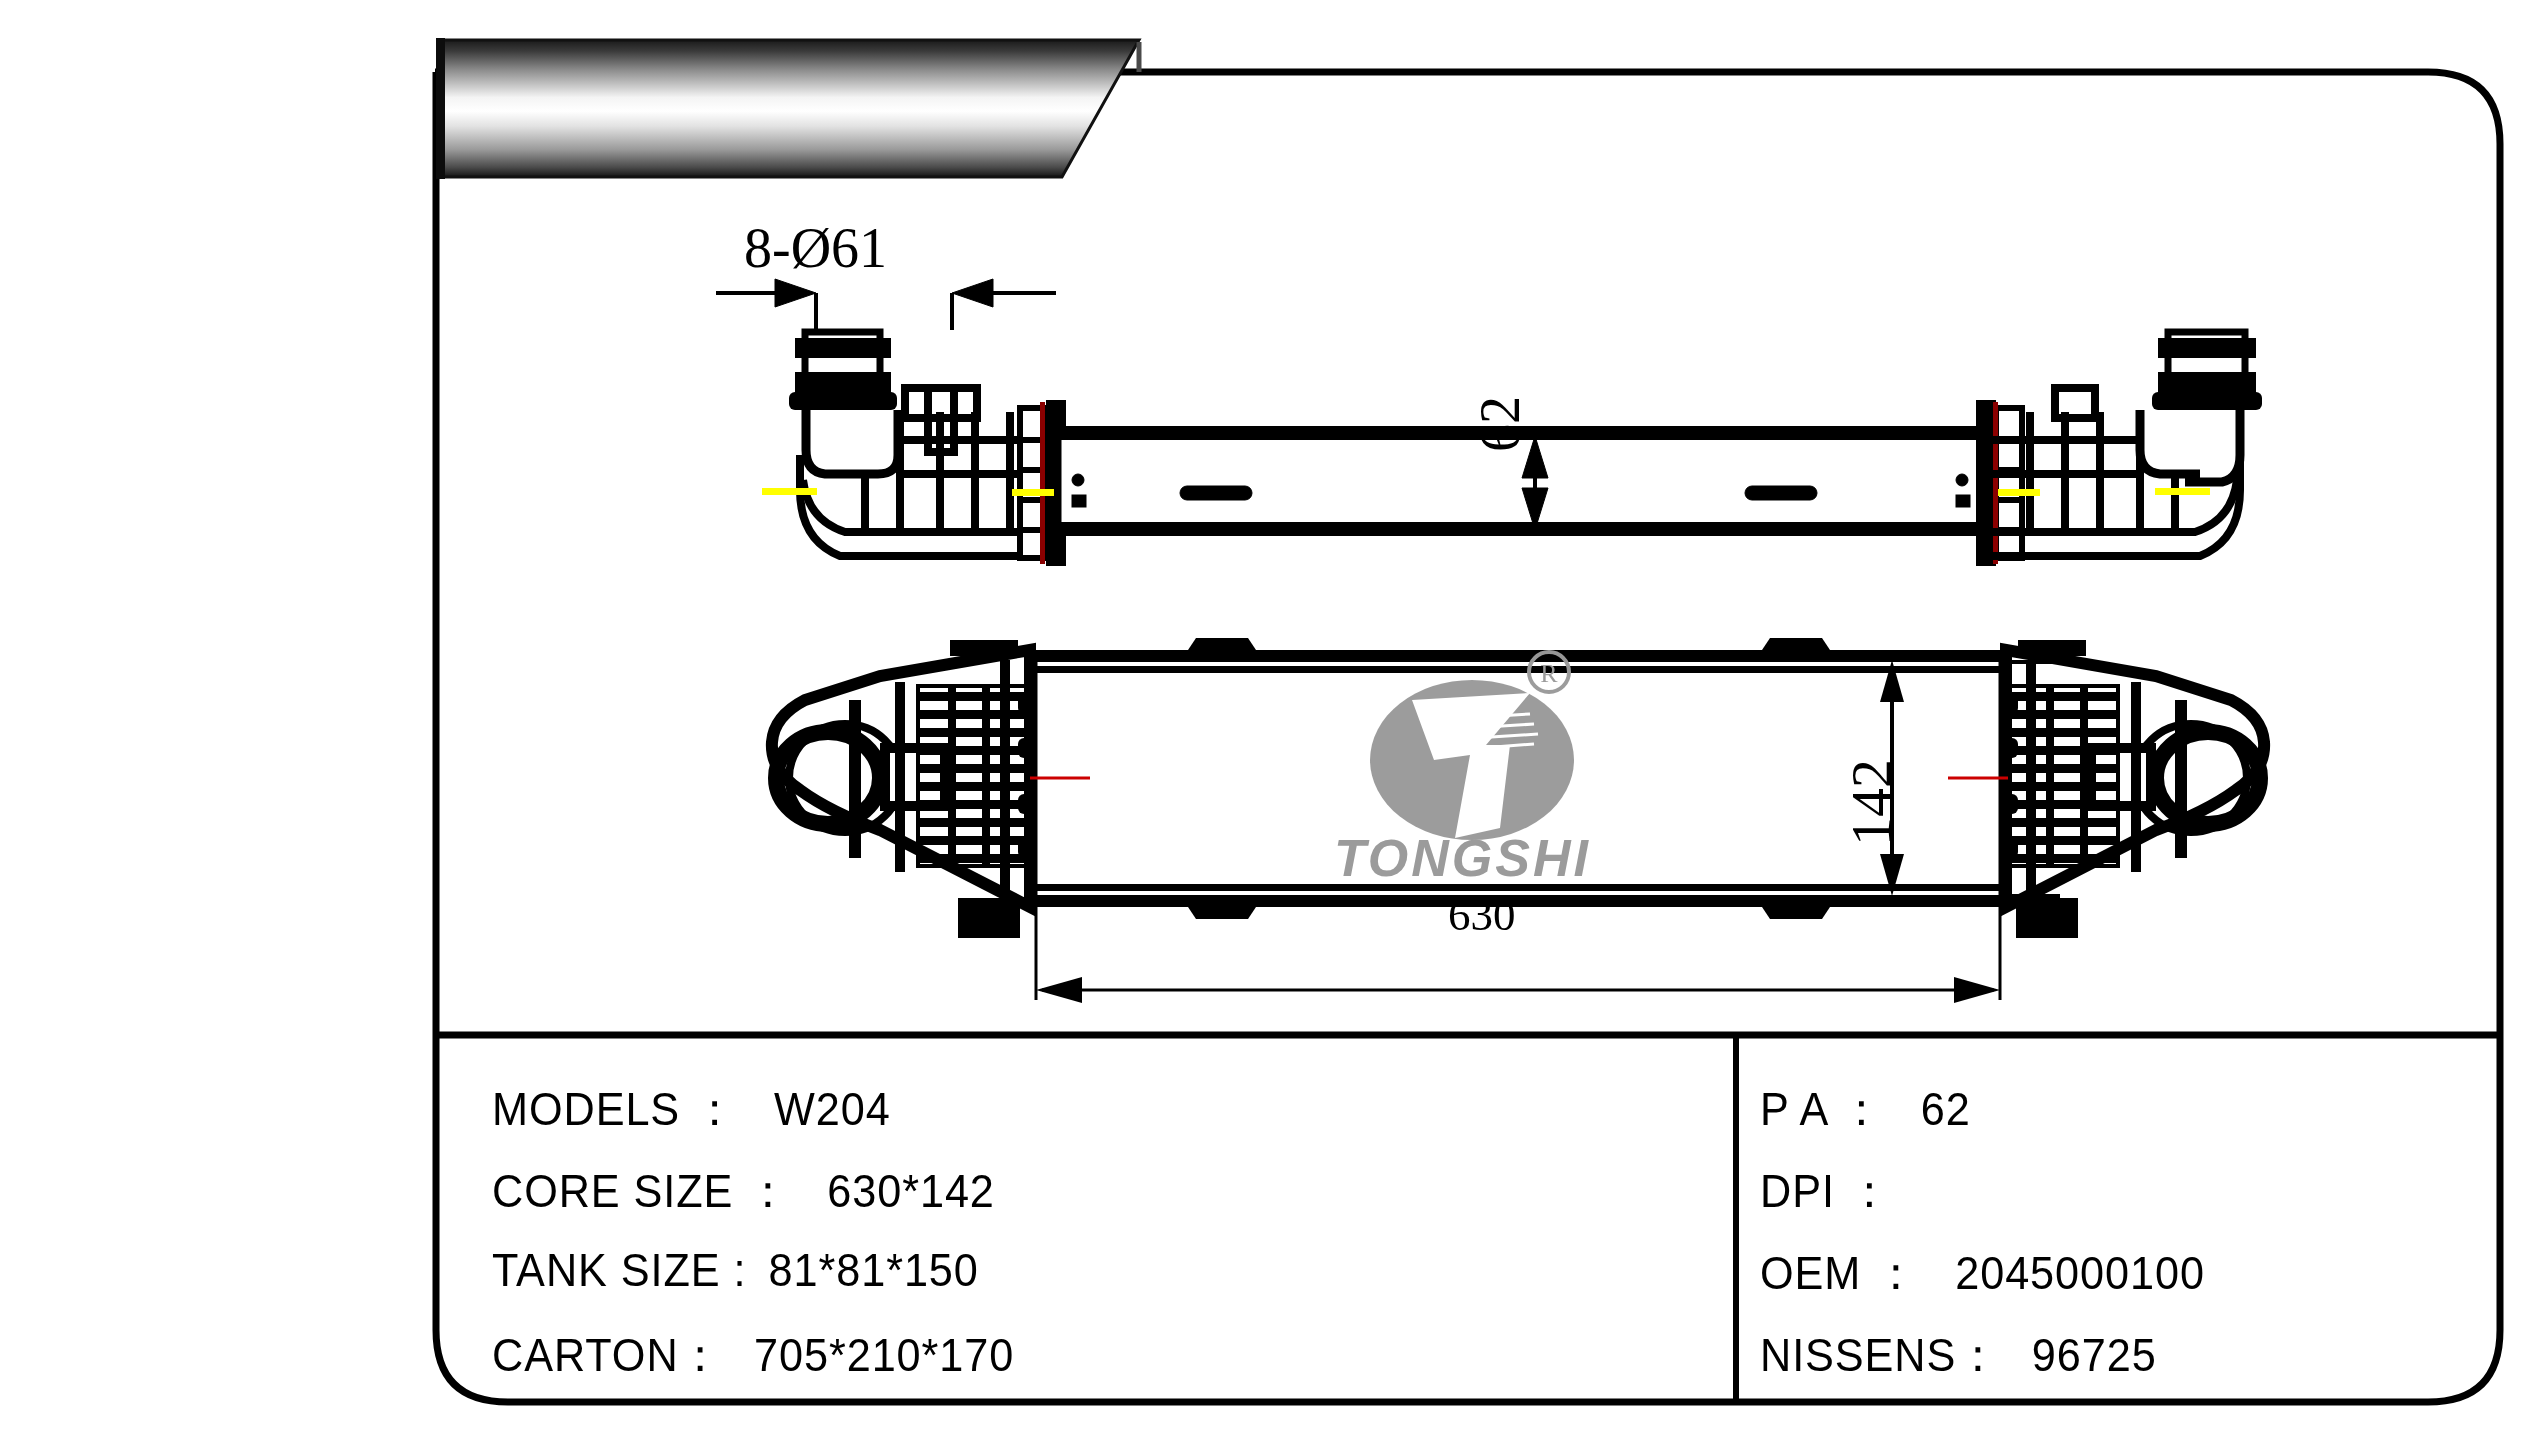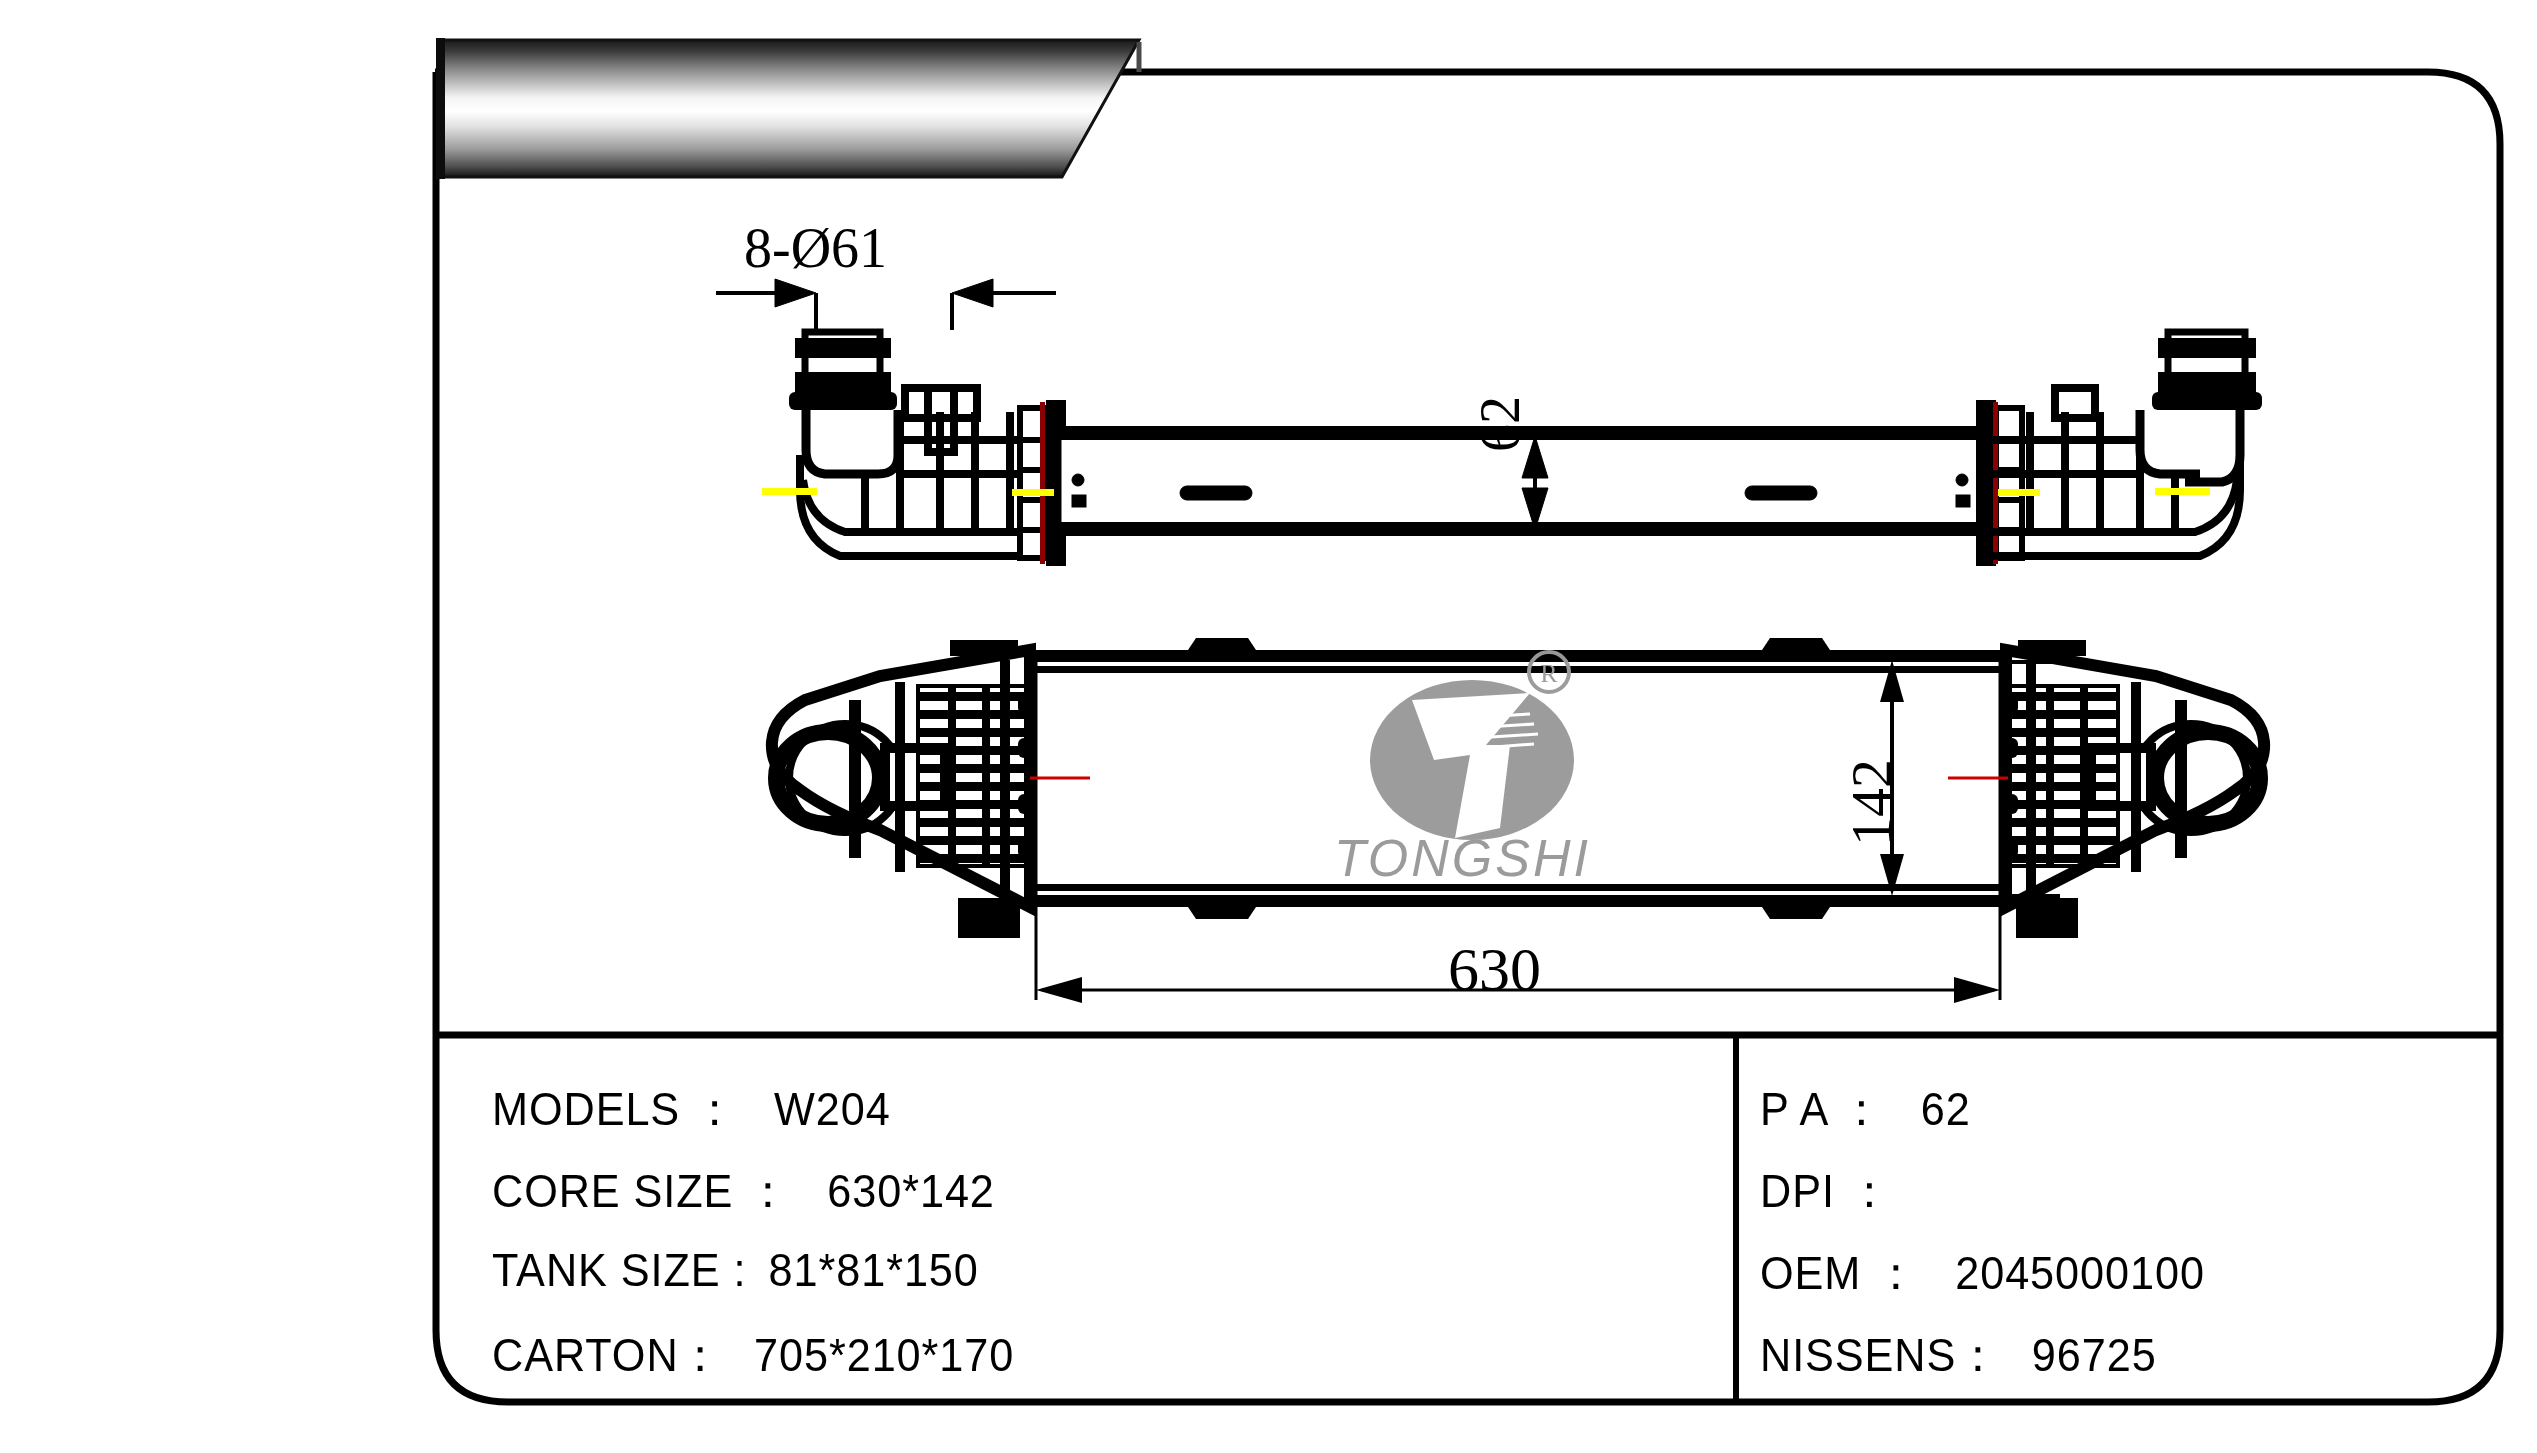--- a/index.html
+++ b/index.html
@@ -29,21 +29,21 @@
   }
   .dimtext{
     position:absolute;
     font-family:"Liberation Serif",serif;
     color:#000;
     white-space:nowrap;
   }
   .wm-text{
     position:absolute;
     font-family:"Liberation Sans",sans-serif;
-    font-weight:normal;
+    font-weight:bold;
     font-style:italic;
     font-size:52px;
     color:#9b9b9b;
     letter-spacing:3px;
     white-space:nowrap;
     z-index:1;
   }
 </style>
 </head>
 <body>
@@ -319,21 +319,21 @@
     </g>
   </svg>
 
 
   <div class="dimtext" style="left:744px;top:216px;font-size:56px;">8-Ø61</div>
 
   <div class="dimtext" style="left:1468px;top:452px;font-size:56px;transform:rotate(-90deg);transform-origin:left top;">62</div>
 
   <div class="dimtext" style="left:1838px;top:846px;font-size:58px;transform:rotate(-90deg);transform-origin:left top;">142</div>
 
-  <div class="dimtext" style="left:1448px;top:934px;font-size:62px;">630</div>
+  <div class="dimtext" style="left:1448px;top:889px;font-size:45px;">630</div>
 
   <div class="wm-text" style="left:1334px;top:828px;">TONGSHI</div>
 
   <div class="spec" style="left:492px;top:1078px;">
     <span>MODELS ：</span>
     <span style="margin-left:26px;">W204</span>
   </div>
   <div class="spec" style="left:492px;top:1160px;">
     <span>CORE SIZE ：</span>
     <span style="margin-left:26px;">630*142</span>

